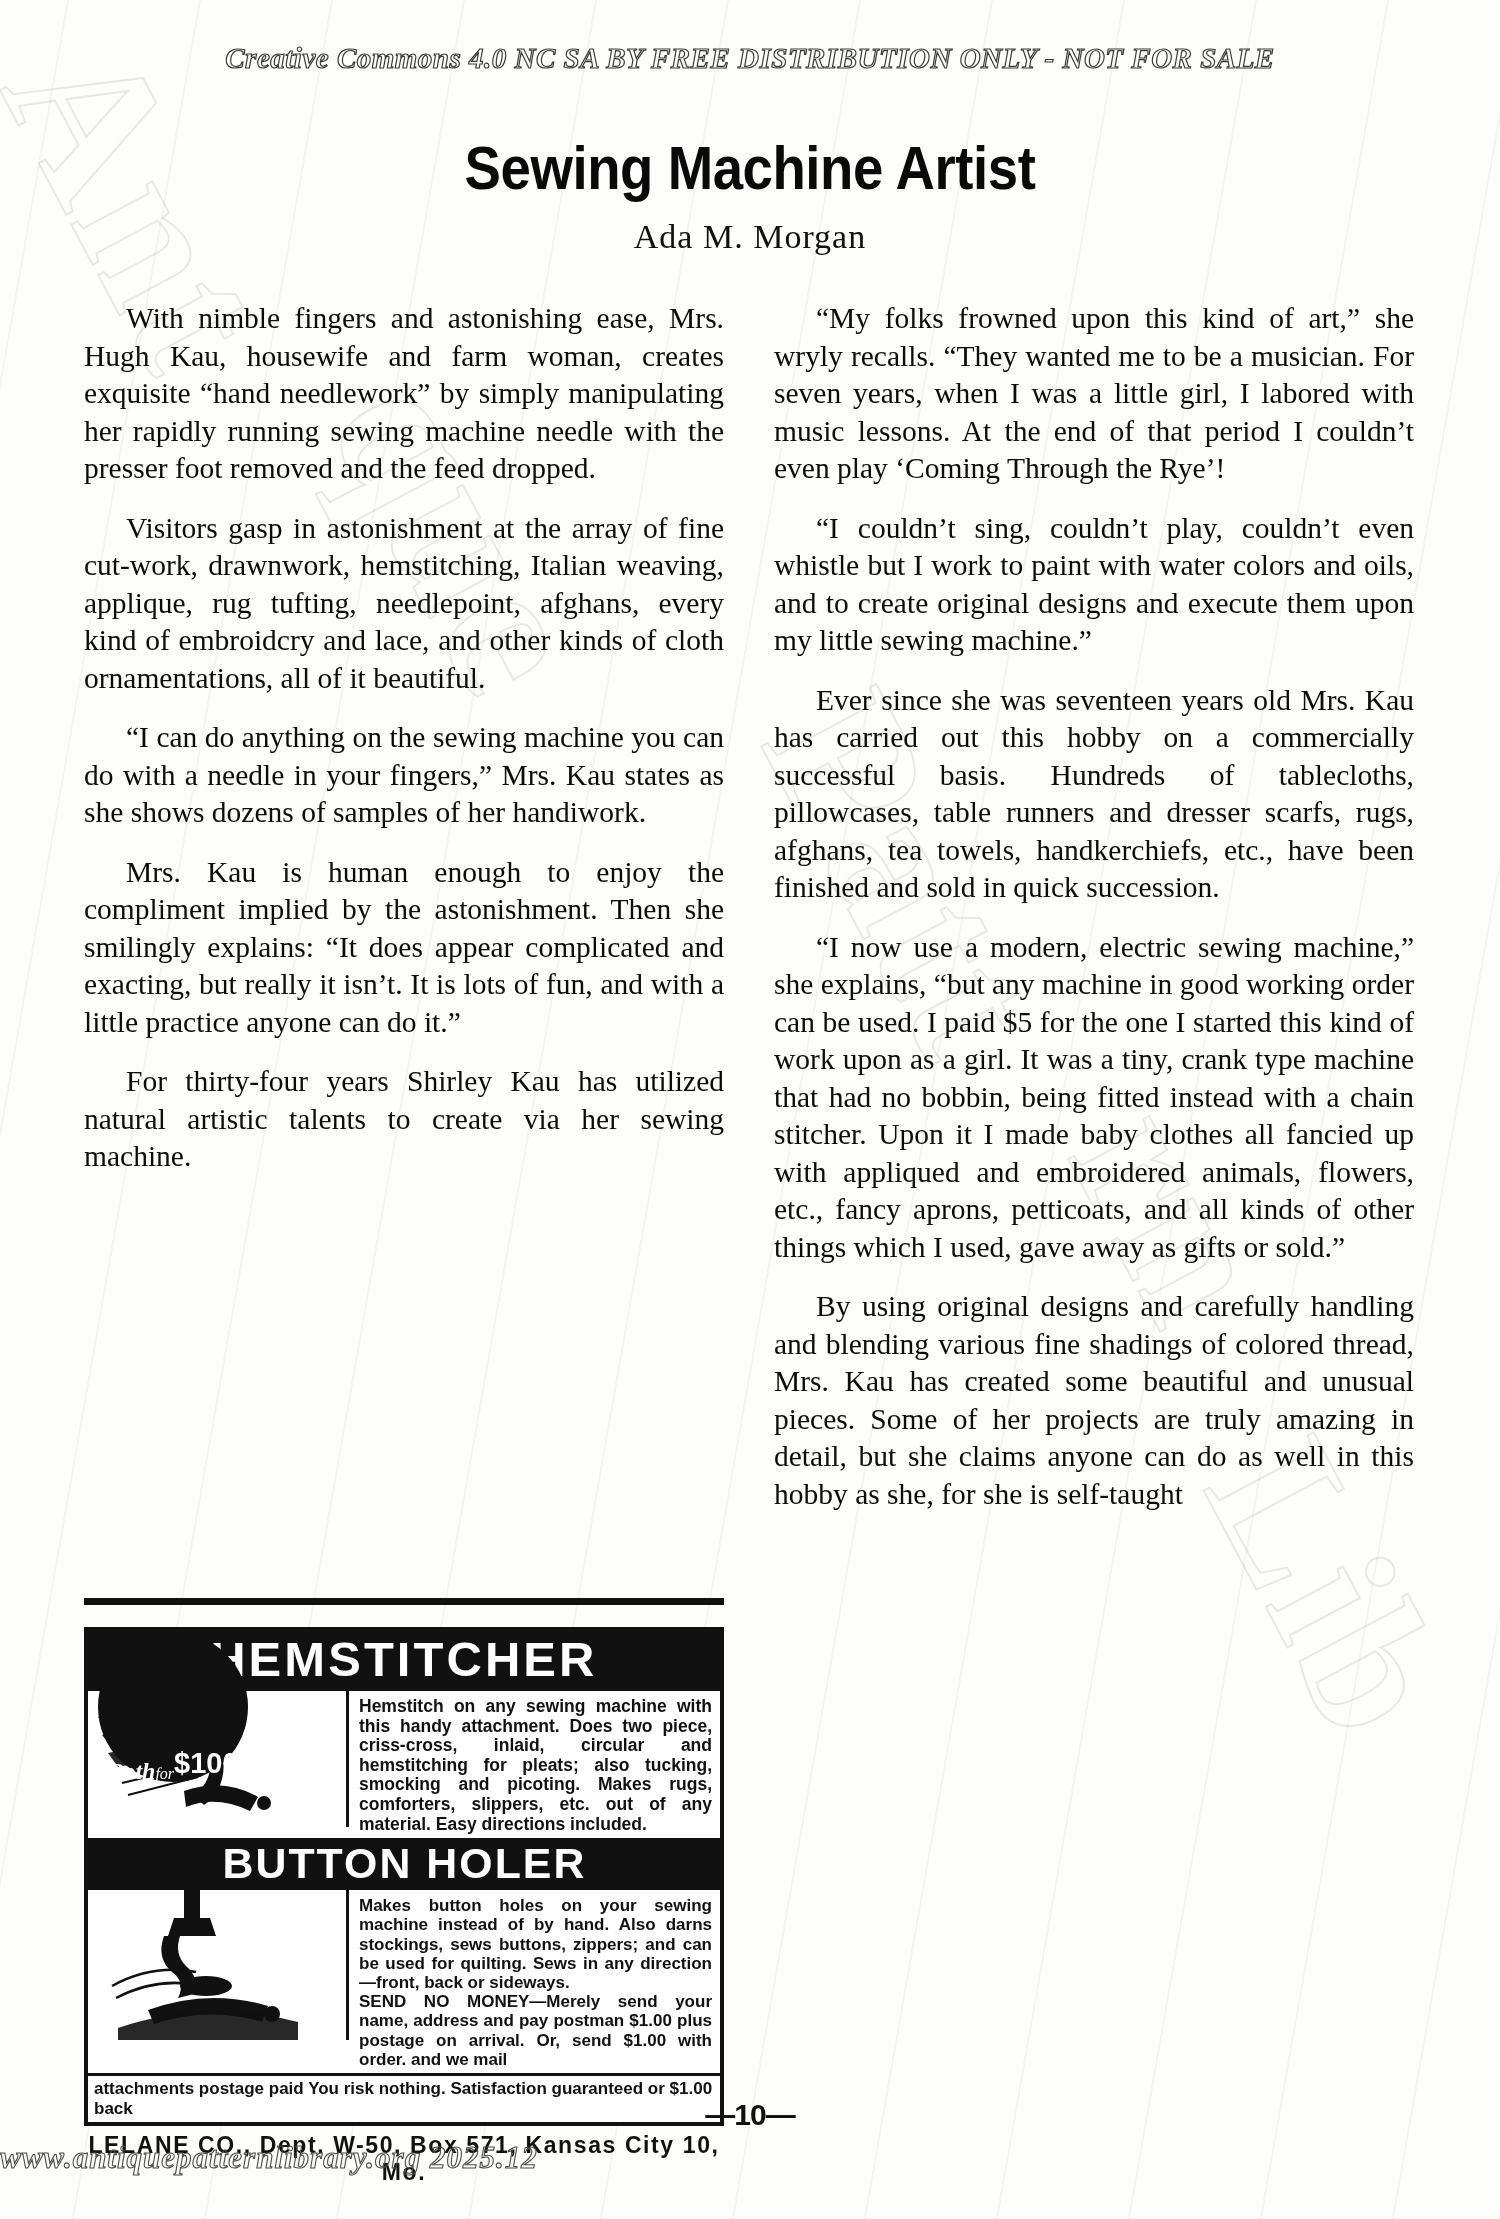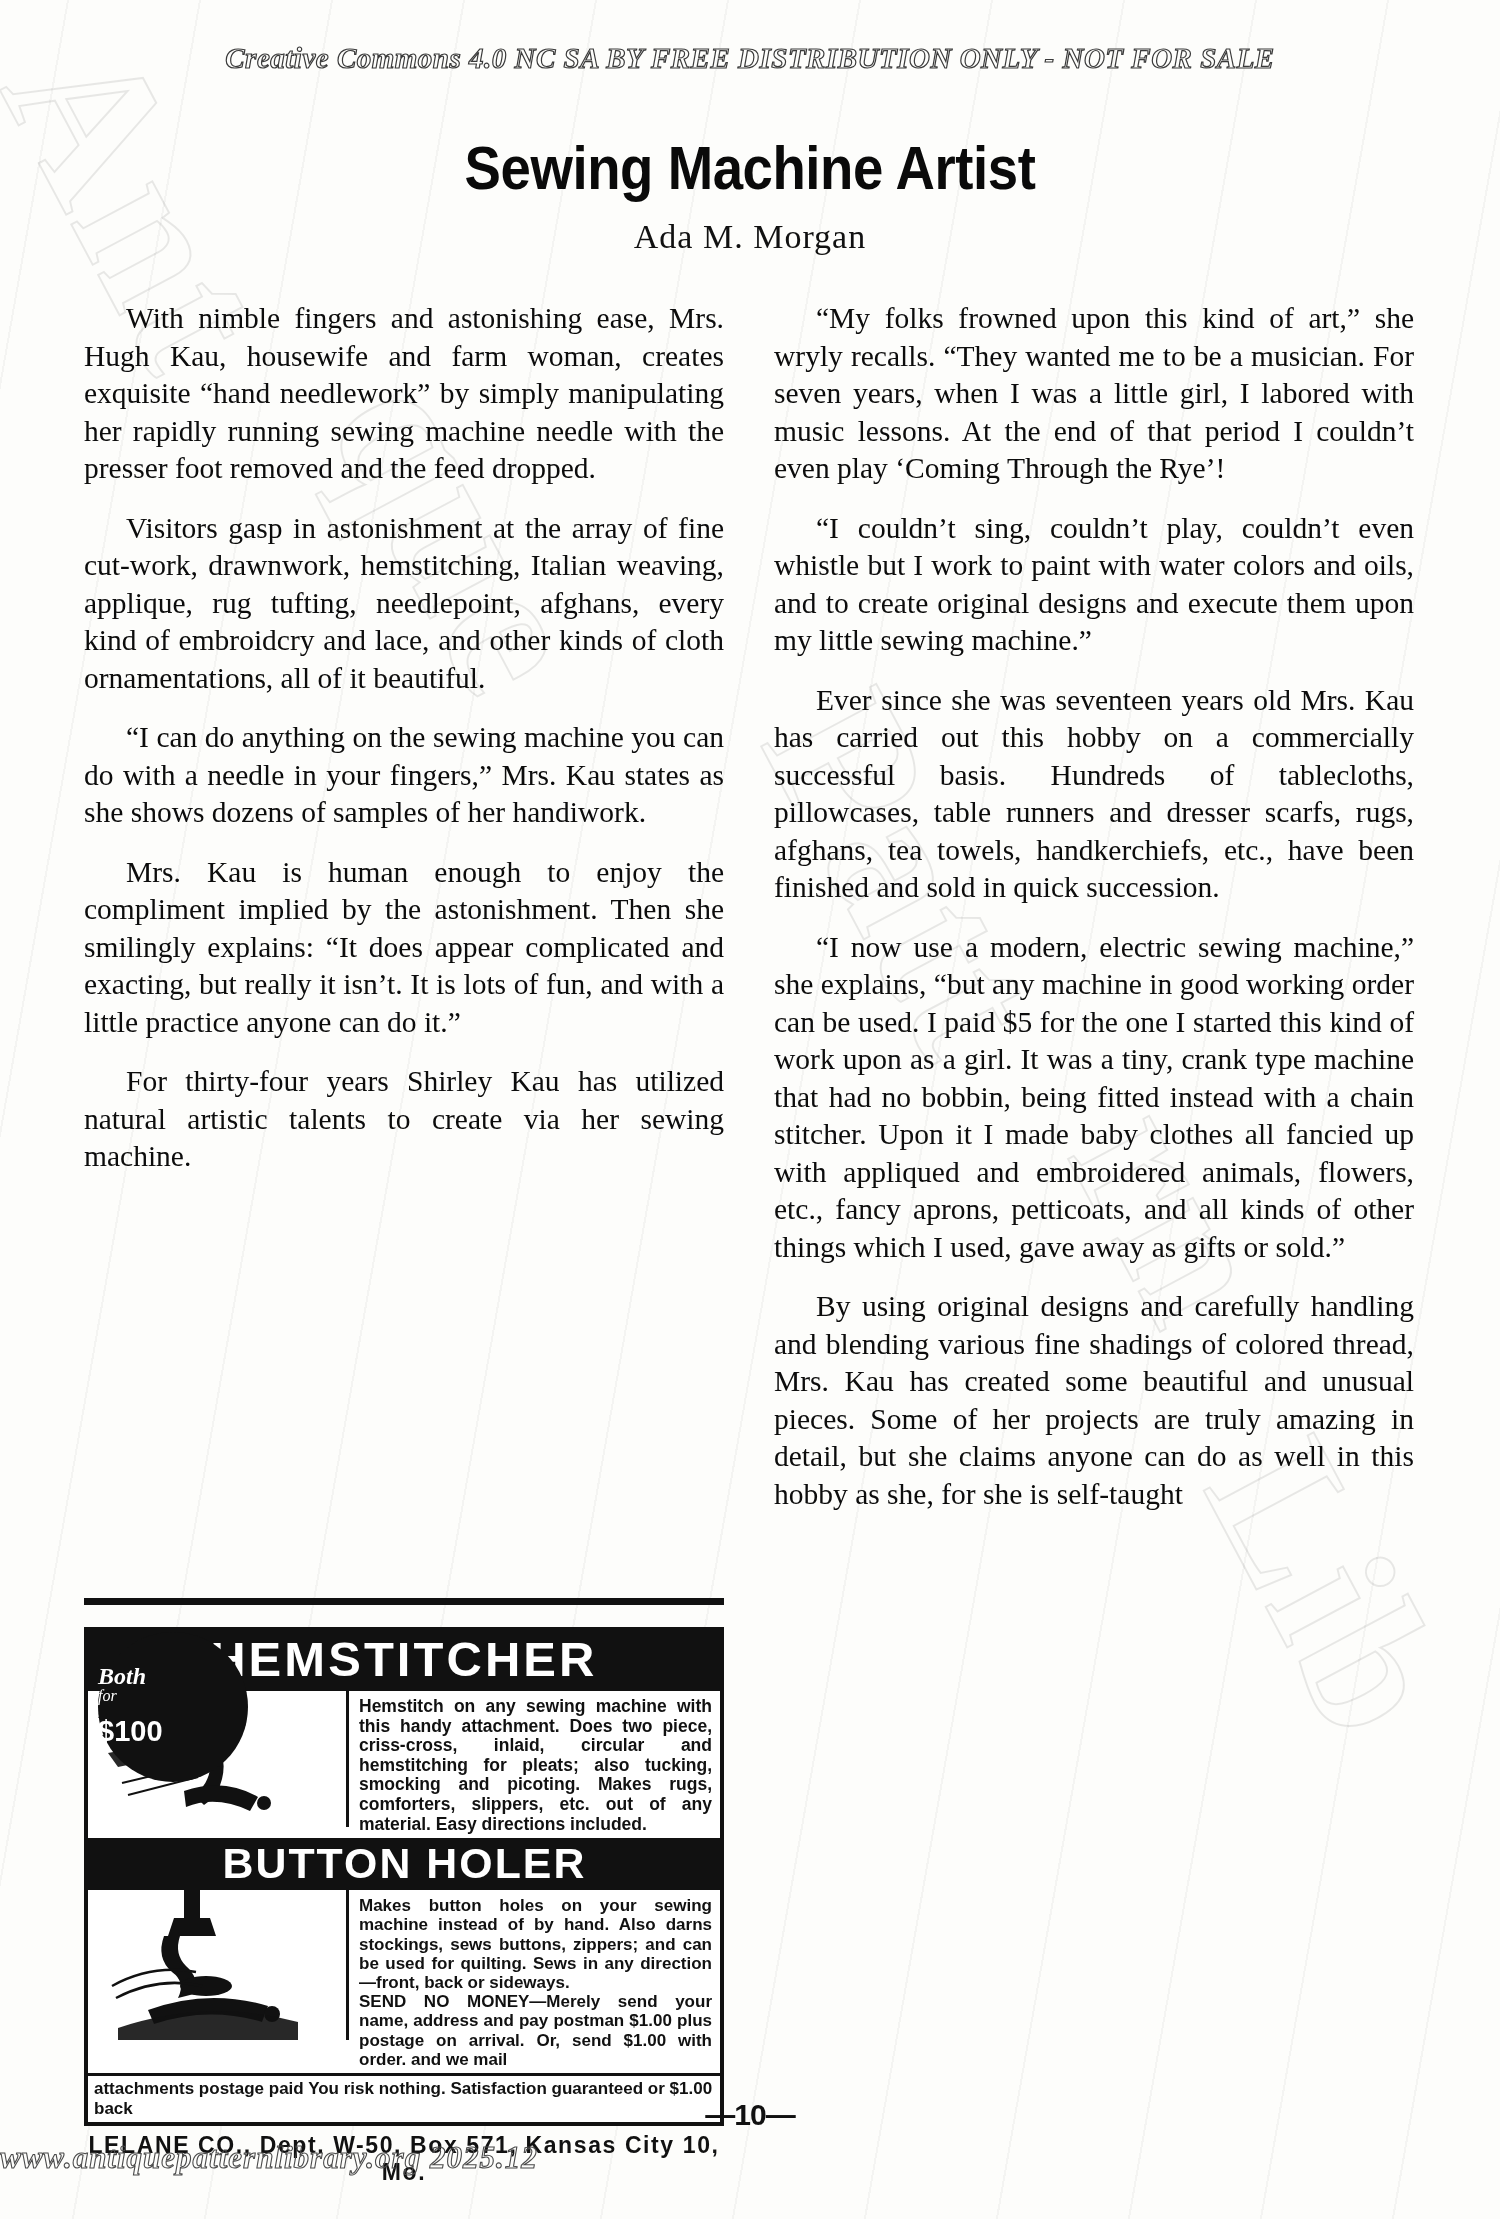--- a/index.html
+++ b/index.html
@@ -100,21 +100,21 @@
     padding:3px 6px;text-align:left;
   }
   .ad-company{
     margin-top:6px;text-align:center;
     font-family:"Liberation Sans",sans-serif;font-weight:700;
     font-size:23px;letter-spacing:1.6px;color:#111;
   }
   .badge{
     position:absolute;left:14px;top:34px;width:150px;height:150px;
     border-radius:50%;background:#111;color:#fff;
-    display:flex;flex-direction:column;align-items:flex-start;justify-content:center;
+    display:flex;flex-direction:row;align-items:flex-end;justify-content:center;
     z-index:5;
   }
   .badge .b1{font-family:"Liberation Serif",serif;font-style:italic;
     font-weight:700;font-size:24px;line-height:22px;}
   .badge .b2{font-family:"Liberation Serif",serif;font-style:italic;
     font-size:16px;line-height:16px;margin-top:1px;}
   .badge .b3{font-family:"Liberation Sans",sans-serif;font-weight:700;
     font-size:29px;line-height:38px;margin-top:8px;}
 
   .pagenum{

